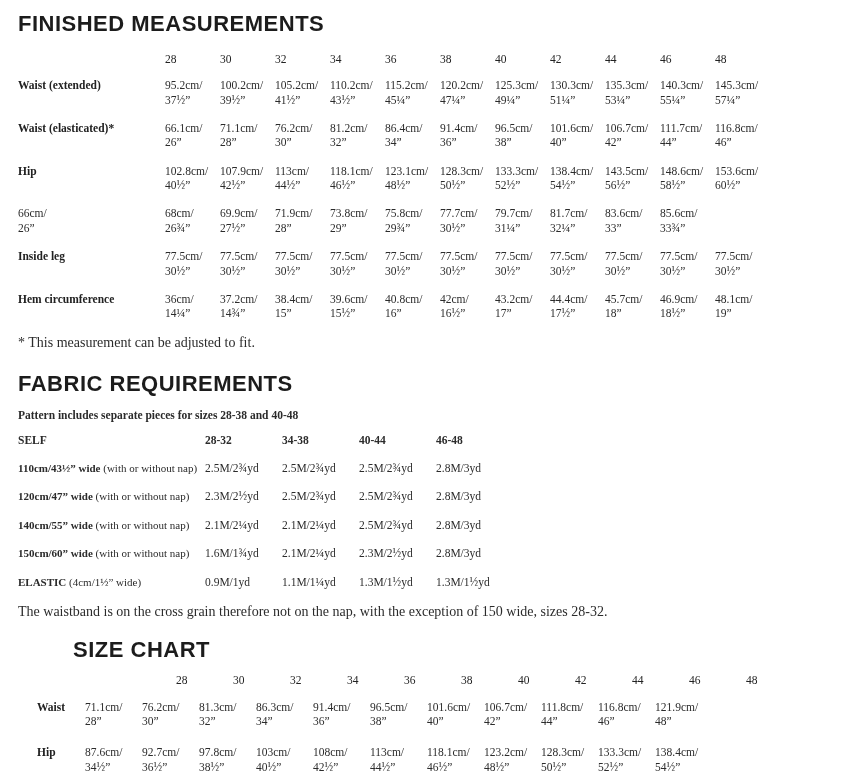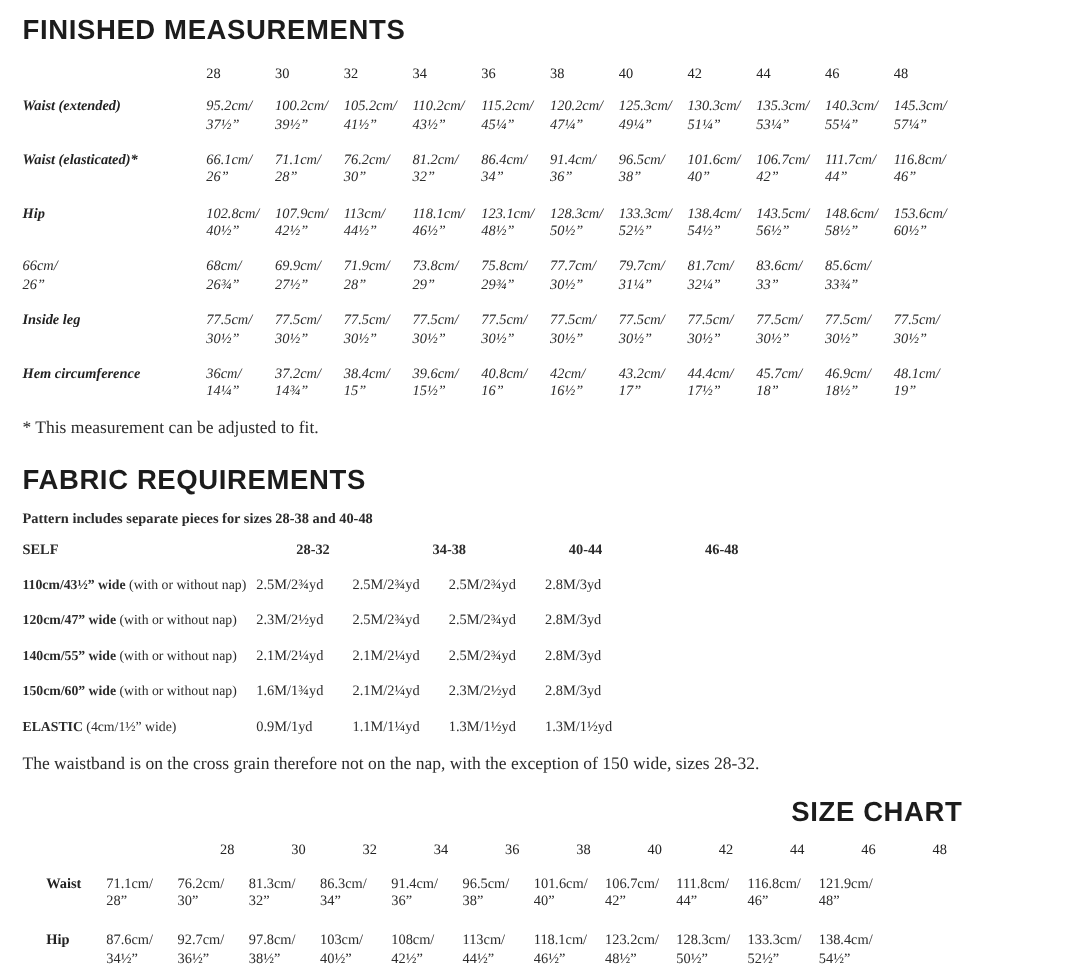--- a/index.html
+++ b/index.html
@@ -36,21 +36,21 @@
     display: grid;
     grid-template-columns: 147px repeat(11, 1fr);
     align-items: start;
   }
   .thead { margin-bottom: 13px; }
   .szh {
     font-weight: normal;
     font-size: 11.5px;
     color: #222;
   }
-  .trow { margin-bottom: 14px; font-style: italic; }
+  .trow { margin-bottom: 14px; }
   .lbl {
     font-weight: bold;
     font-size: 11.5px;
     line-height: 1.25;
     padding-right: 14px;
     color: #222;
   }
   .cell { font-size: 11.5px; line-height: 1.25; }
   .cm, .inch { white-space: nowrap; }
   
@@ -61,29 +61,29 @@
   }
   
   .fr-title { margin-top: 21px; }
   .intro { font-size: 11.5px; margin: 13px 0 0 0; font-weight: bold; }
   #fr-table { margin-top: 13px; }
   .fr-grid {
     display: grid;
     grid-template-columns: 187px repeat(4, 77px);
     align-items: baseline;
   }
-  .fr-head { margin-bottom: 16px; gap: 32px; }
+  .fr-head { margin-bottom: 16px; }
   .fr-head .frh { font-weight: bold; font-size: 11.5px; }
   .fr-row { margin-bottom: 16.5px; }
   .fr-label { font-size: 11px; white-space: nowrap; padding-right: 6px; }
   .fr-label .b { font-weight: bold; text-align: center; }
   .fr-val { font-size: 11.5px; white-space: nowrap; }
   .fr-footnote { margin-top: 7px; }
   
-  .sc-title { margin-top: 18px; text-align: right; padding-left: 55px; }
+  .sc-title { margin-top: 18px; text-align: left; padding-left: 55px; }
   #sc-table { margin-top: 11px; }
   .sc-grid {
     display: grid;
     grid-template-columns: 48px repeat(11, 57px);
     margin-left: 110px;
     align-items: start;
   }
   .sc-head { margin-bottom: 14px; }
   .sc-row { margin-bottom: 17px; margin-left: 19px; }
 </style>

